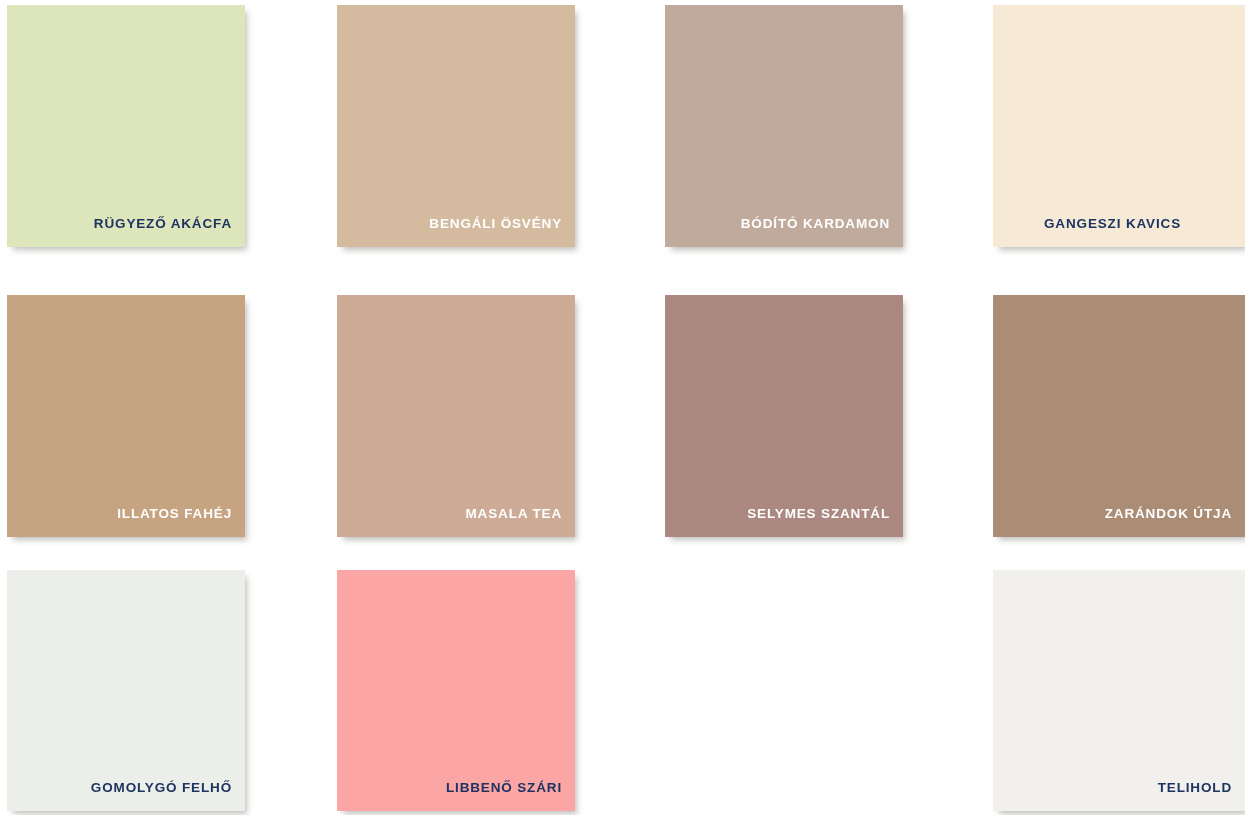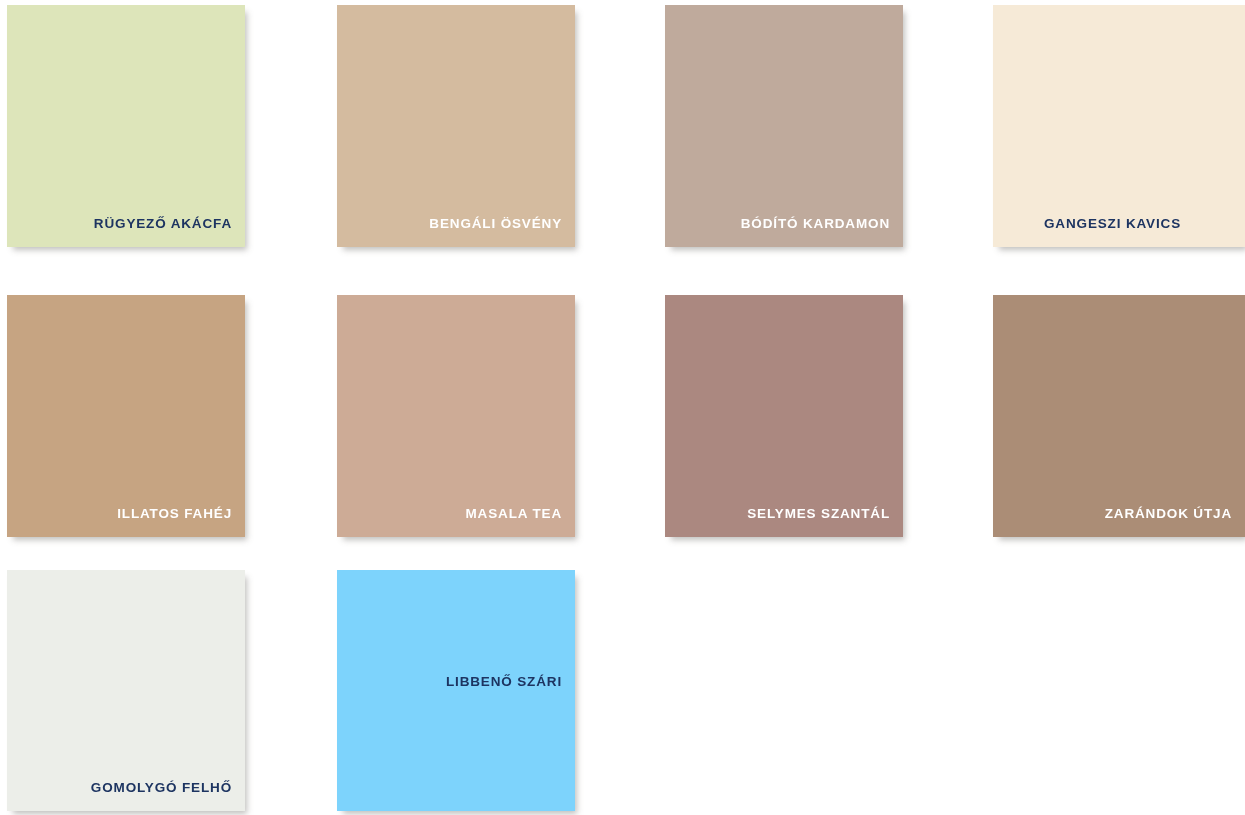--- a/index.html
+++ b/index.html
@@ -85,16 +85,19 @@
     </div>
     <div class="swatch-card col-3 row-2" style="background: rgb(171, 136, 128);">
       <div class="swatch-label label-light">SELYMES SZANTÁL</div>
     </div>
     <div class="swatch-card col-4 row-2" style="background: rgb(171, 141, 118);">
       <div class="swatch-label label-light">ZARÁNDOK ÚTJA</div>
     </div>
     <div class="swatch-card col-1 row-3" style="background: rgb(236, 238, 233);">
       <div class="swatch-label label-dark">GOMOLYGÓ FELHŐ</div>
     </div>
-    <div class="swatch-card col-2 row-3" style="background: #7dd3fc; justify-content: center;">
+    <div class="swatch-card col-2 row-3" style="background: #fca5a5;">
       <div class="swatch-label label-dark">LIBBENŐ SZÁRI</div>
+    </div>
+    <div class="swatch-card col-4 row-3" style="background: rgb(241, 240, 236);">
+      <div class="swatch-label label-dark">TELIHOLD</div>
     </div>
   </div>
 
 </body></html>

